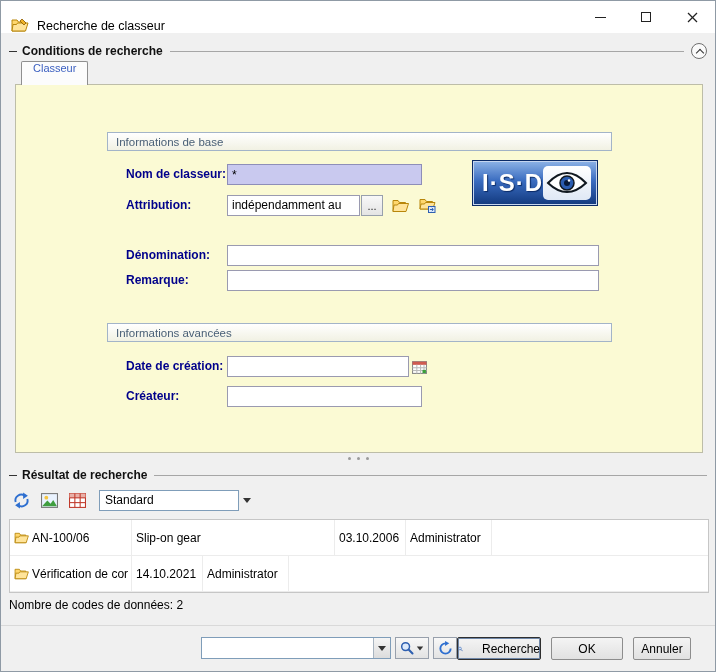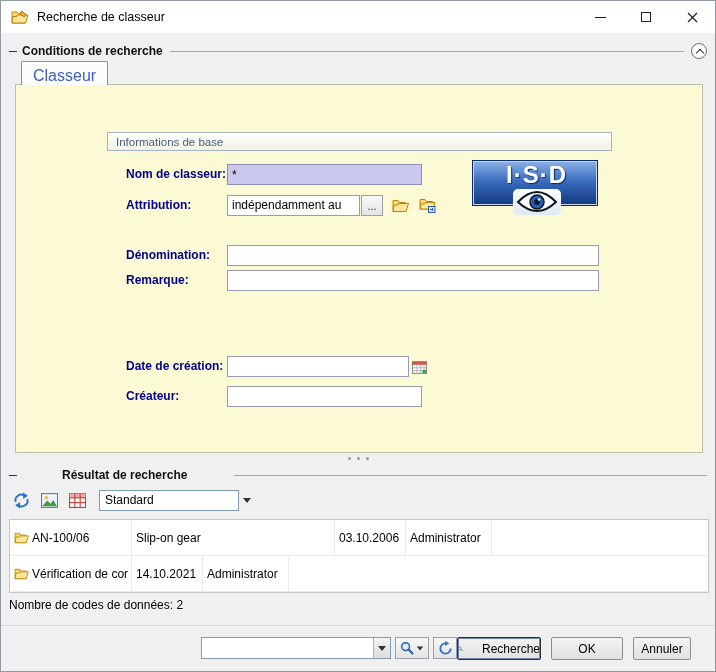--- a/index.html
+++ b/index.html
@@ -1,50 +1,50 @@
 <!DOCTYPE html>
 <html><head>
 <meta charset="utf-8">
 <style>
   * { margin:0; padding:0; box-sizing:border-box; }
   html,body { width:716px; height:672px; }
   body { font-family:"Liberation Sans","DejaVu Sans",sans-serif; background:#fff; }
   .window { position:relative; width:716px; height:672px; background:#f0f0f0; border:1px solid #8f9aa5; overflow:hidden; }
 
   
-  .titlebar { position:absolute; top:0; left:0; right:0; height:32px; background:#ffffff; display:flex; align-items:center; }
+  .titlebar { position:absolute; top:0; left:0; right:0; height:32px; background:#ffffff; display:flex; align-items:flex-end; }
   .title-icon { margin-left:10px; display:flex; }
   .title-text { margin-left:8px; font-size:12.5px; color:#000; }
   .win-controls { position:absolute; right:0; top:0; height:32px; display:flex; }
   .win-btn { width:46px; height:32px; display:flex; align-items:center; justify-content:center; cursor:pointer; }
   .glyph-min { width:11px; height:0; border-top:1px solid #222; display:block; }
   .glyph-max { width:10px; height:10px; border:1px solid #222; display:block; }
 
   
   .section-head { position:absolute; left:8px; right:8px; height:16px; display:flex; align-items:center; }
   .collapse-dash { width:8px; height:0; border-top:1px solid #333; margin-right:5px; }
   .section-title { font-size:12px; font-weight:bold; color:#111; white-space:nowrap; margin-right:7px; }
   .section-line { flex:1; height:0; border-top:1px solid #a6a6a6; }
   .collapse-circle { width:16px; height:16px; border:1px solid #6f6f6f; border-radius:50%; margin-left:7px; position:relative; background:#fafafa; cursor:pointer; flex:0 0 auto; }
   .collapse-circle::after { content:""; position:absolute; left:4.5px; top:6px; width:5px; height:5px; border-left:1.5px solid #333; border-top:1.5px solid #333; transform:rotate(45deg); }
 
   
-  .tab { position:absolute; left:20px; top:60px; height:24px; padding:0 11px; background:#fcfcfc; border:1px solid #8f8f8f; border-bottom:none; border-radius:2px 2px 0 0; display:flex; align-items:flex-end; font-size:16px; color:#3b5fc0; z-index:3; cursor:pointer; }
+  .tab { position:absolute; left:20px; top:60px; height:24px; padding:0 11px; background:#fcfcfc; border:1px solid #8f8f8f; border-bottom:none; border-radius:2px 2px 0 0; display:flex; align-items:flex-start; font-size:11px; color:#3b5fc0; z-index:3; cursor:pointer; }
   .panel { position:absolute; left:14px; top:83px; width:688px; height:369px; background:#fbfad4; border:1px solid #bdbda8; z-index:1; }
 
   .group-head { position:absolute; height:19px; width:505px; left:91px; border:1px solid #a3b4c8; border-radius:0; background:linear-gradient(#ffffff,#f1f1e3); display:flex; align-items:center; padding-left:8px; font-size:11.5px; color:#4a6077; }
   .f-label { position:absolute; font-size:12px; font-weight:bold; color:#00008b; white-space:nowrap; }
   .f-input { position:absolute; height:21px; border:1px solid #9a9ab0; background:#fff; font-size:12px; padding:0 4px; font-family:inherit; color:#000; }
   .f-input.lavender { background:#c9c9ef; border-color:#8e8eb8; }
   .f-display { position:absolute; height:21px; border:1px solid #9a9ab0; background:#fff; font-size:12px; padding:2px 4px; white-space:nowrap; overflow:hidden; color:#000; cursor:default; }
   .mini-btn { position:absolute; height:21px; background:linear-gradient(#f8f8f8,#e4e4e4); border:1px solid #98a0ac; font-size:11px; display:flex; align-items:center; justify-content:center; cursor:pointer; color:#222; }
   .flat-icon-btn { position:absolute; height:21px; width:24px; display:flex; align-items:center; justify-content:center; cursor:pointer; background:transparent; border:1px solid transparent; }
 
   
-  .isd-logo { position:absolute; left:456px; top:75px; width:126px; height:46px; background:linear-gradient(#8db3e6 0%, #3a6cc0 45%, #12397e 100%); border:1px solid #0a2a66; box-shadow:inset 0 0 0 1px #c6d6ef; display:flex; align-items:center; justify-content:space-between; padding:0 6px 0 9px;flex-direction:column; }
+  .isd-logo { position:absolute; left:456px; top:75px; width:126px; height:46px; background:linear-gradient(#8db3e6 0%, #3a6cc0 45%, #12397e 100%); border:1px solid #0a2a66; box-shadow:inset 0 0 0 1px #c6d6ef; display:flex; align-items:center; justify-content:space-between; padding:0 6px 0 9px; }
   .isd-text { color:#fff; font-weight:bold; font-size:24px; letter-spacing:1px; text-shadow:1px 1px 1px #0a2a66; }
   .isd-eye { width:48px; height:34px; background:linear-gradient(#ffffff,#dfe8f5); border-radius:5px; display:flex; align-items:center; justify-content:center; }
 
   
   .splitter { position:absolute; left:0; right:0; top:452px; height:10px; display:flex; align-items:center; justify-content:center; gap:6px; cursor:row-resize; }
   .splitter i { width:3px; height:3px; border-radius:50%; background:#9a9a9a; display:block; }
 
   
   .rtoolbar { position:absolute; left:8px; top:486px; height:26px; display:flex; align-items:center; }
   .tool-btn { width:24px; height:22px; display:flex; align-items:center; justify-content:center; cursor:pointer; margin-right:4px; border:1px solid transparent; }
@@ -150,20 +150,23 @@
         </svg>
       </span>
     </div>
 
     <span class="f-label" style="left:110px; top:163px;">Dénomination:</span>
     <input class="f-input" style="left: 211px; top: 160px; width: 372px;" value="">
 
     <span class="f-label" style="left:110px; top:188px;">Remarque:</span>
     <input class="f-input" style="left: 211px; top: 185px; width: 372px;" value="">
 
+    <div class="group-head" style="top:238px;">
+      <span>Informations avancées</span>
+    </div>
 
     <span class="f-label" style="left:110px; top:274px;">Date de création:</span>
     <input class="f-input" style="left: 211px; top: 271px; width: 182px;" value="">
     <span class="flat-icon-btn" style="left:393px; top:271px; width:20px;">
       <svg width="15" height="14" viewBox="0 0 14 13">
         <rect x="0.5" y="1.5" width="13" height="11" fill="#ffffff" stroke="#888888"></rect>
         <rect x="0.5" y="1.5" width="13" height="3" fill="#d05a50"></rect>
         <line x1="4.5" y1="4.5" x2="4.5" y2="12.5" stroke="#bbbbbb"></line>
         <line x1="8" y1="4.5" x2="8" y2="12.5" stroke="#bbbbbb"></line>
         <line x1="11.2" y1="4.5" x2="11.2" y2="12.5" stroke="#bbbbbb"></line>
@@ -176,21 +179,21 @@
     <span class="f-label" style="left:110px; top:304px;">Créateur:</span>
     <input class="f-input" style="left: 211px; top: 301px; width: 195px;" value="">
   </div>
 
   <div class="splitter">
       <i></i>
       <i></i>
       <i></i>
     </div>
 
-  <div class="section-head" style="top:466px;gap:40px;">
+  <div class="section-head" style="top:466px;">
     <span class="collapse-dash"></span>
     <span class="section-title">Résultat de recherche</span>
     <span class="section-line"></span>
   </div>
 
   <div class="rtoolbar">
     <span class="tool-btn">
       <svg width="17" height="17" viewBox="0 0 16 16">
         <path d="M2.5 9.5 A5.5 5.5 0 0 1 11 3.5" fill="none" stroke="#2e6fd0" stroke-width="1.8"></path>
         <polygon points="9.5,0.5 14,3.5 9.5,6.5" fill="#2e6fd0"></polygon>

